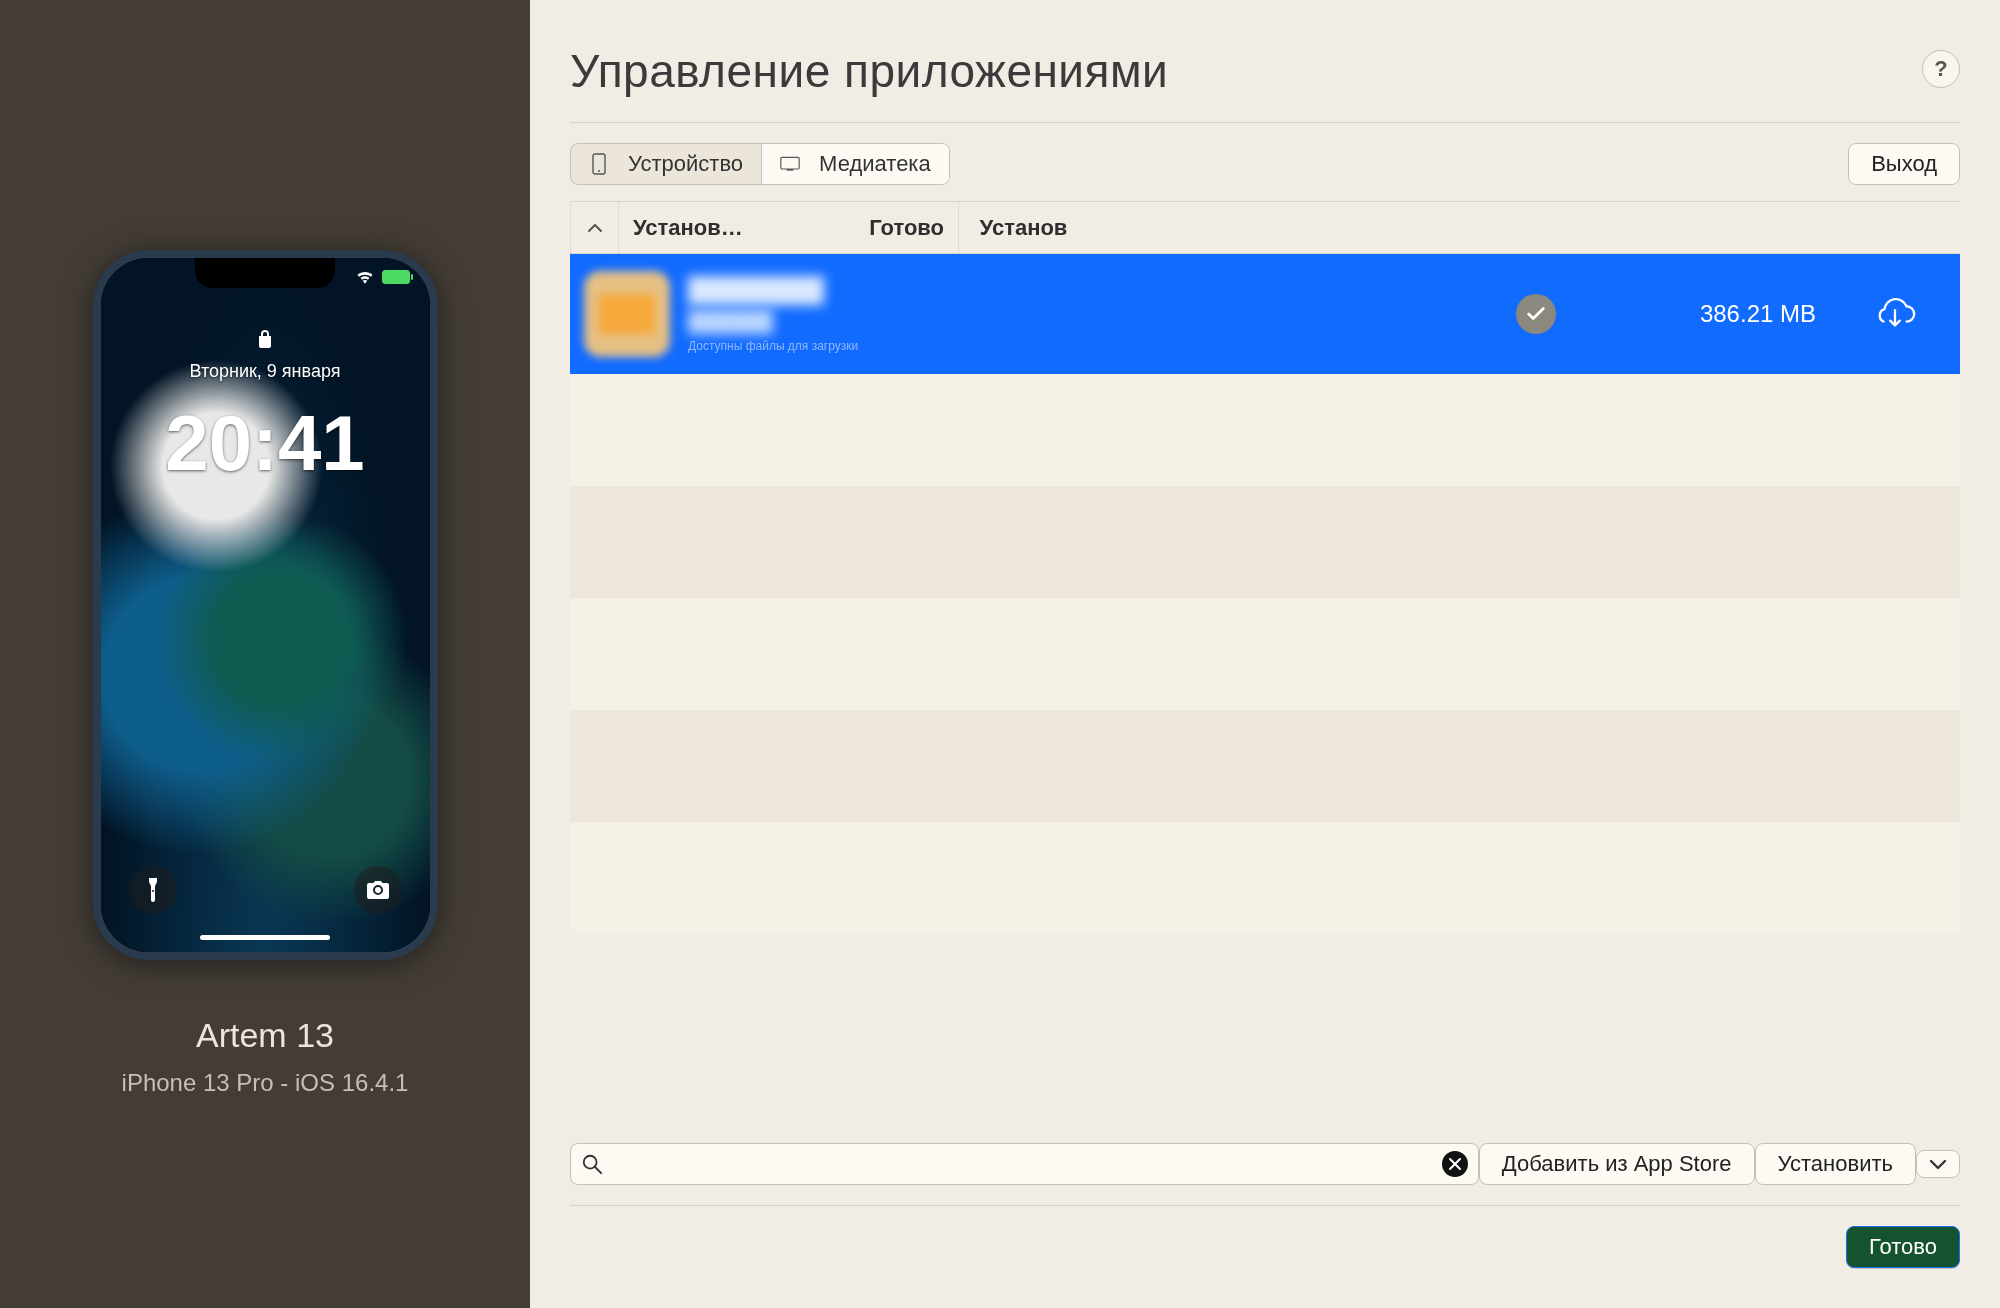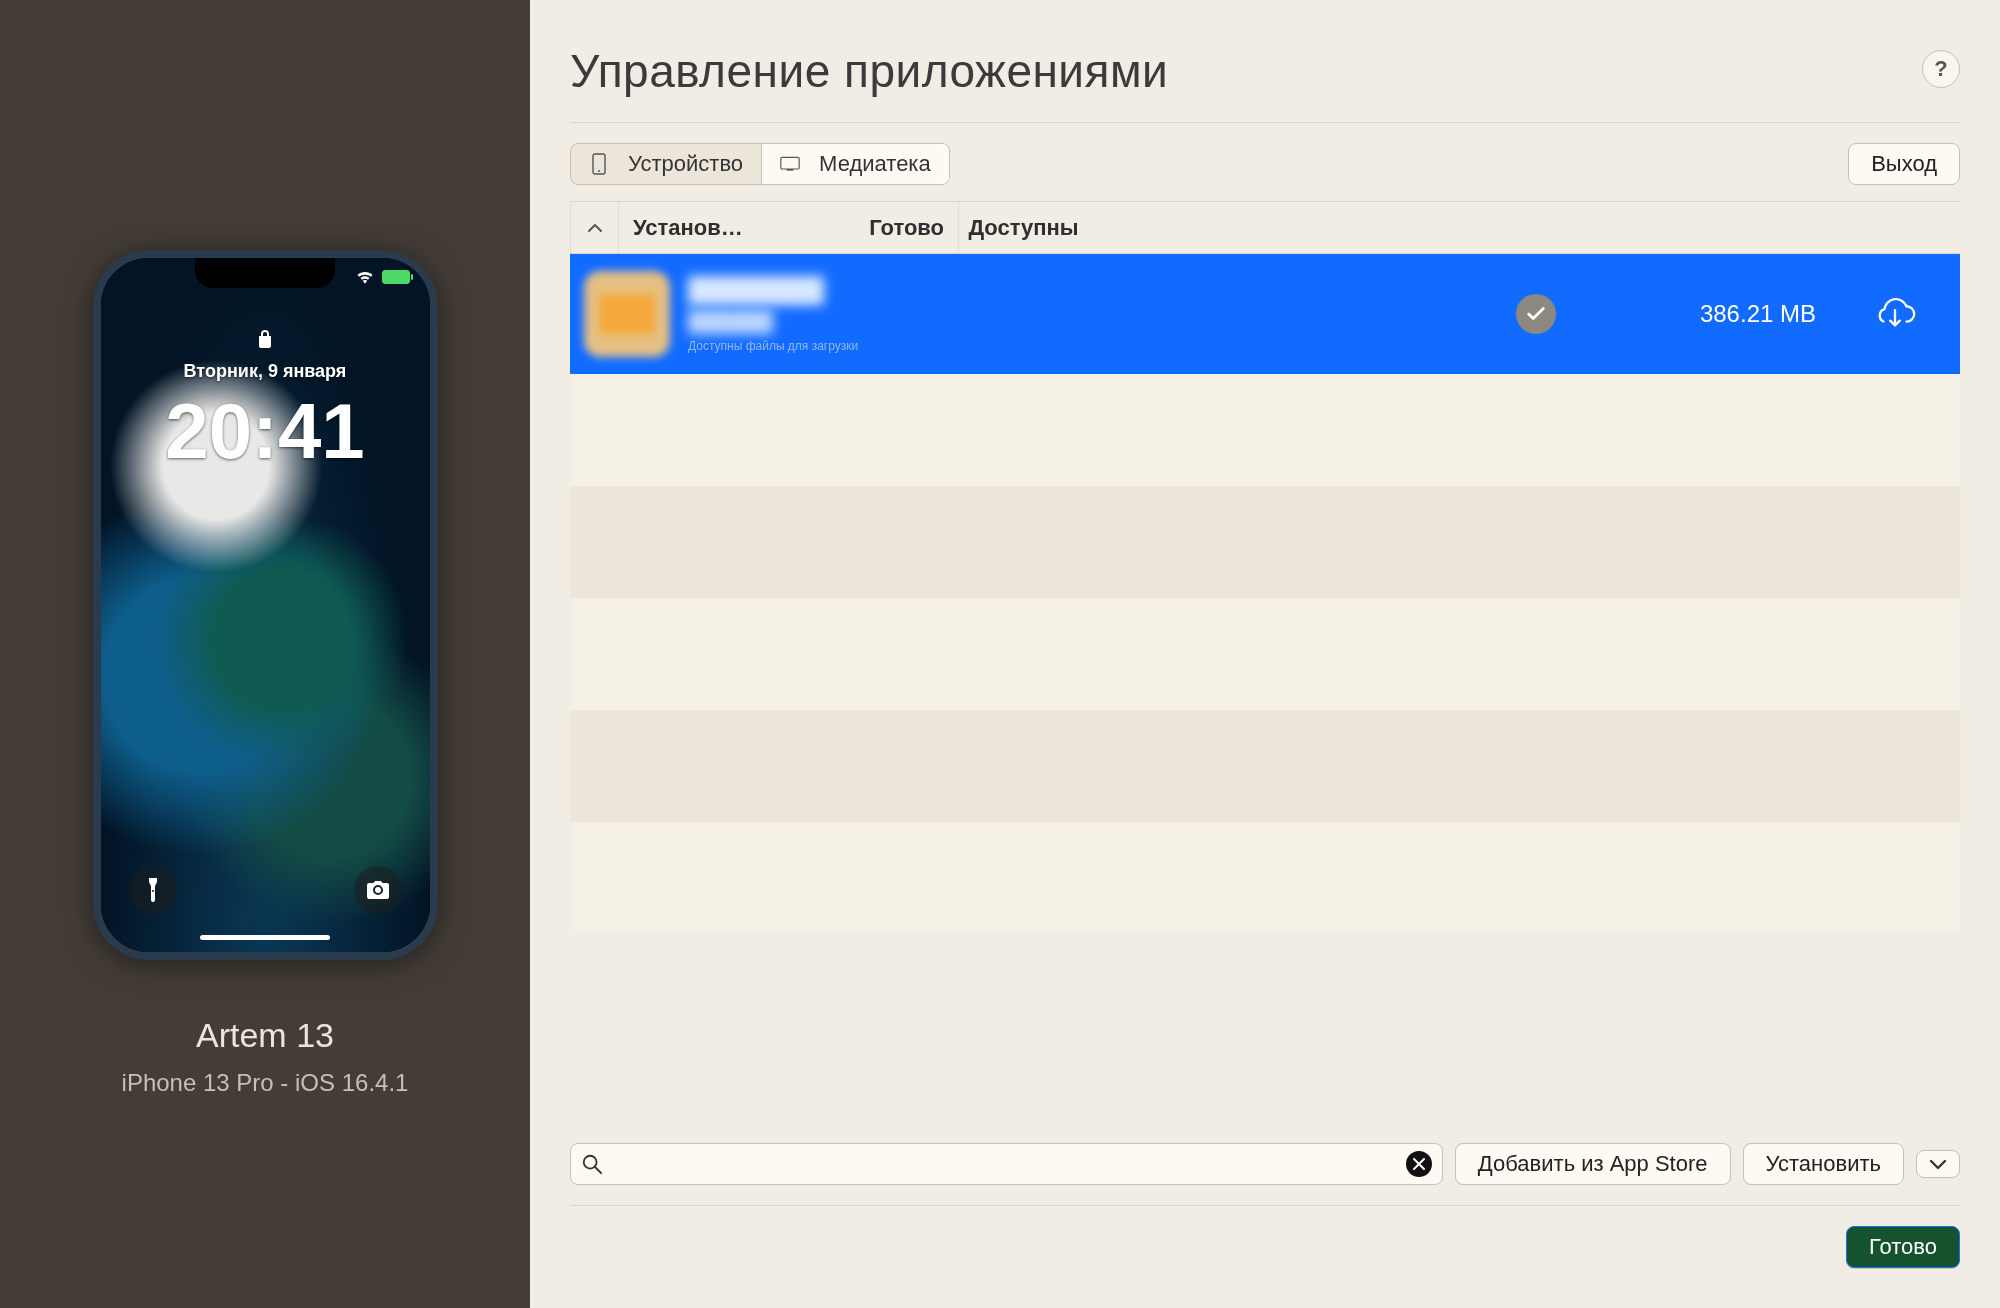--- a/index.html
+++ b/index.html
@@ -57,21 +57,21 @@
   }
   .phone .status .batt::after {
     content: ""; position: absolute; right: -4px; top: 3px; width: 2px; height: 6px; background: #4cd964; border-radius: 1px;
   }
   .phone .lock-area {
     position: absolute; top: 70px; left: 0; right: 0;
     display: flex; flex-direction: column; align-items: center; color: #fff; z-index: 3;
     text-shadow: 0 1px 3px rgba(0,0,0,0.6);
   }
   .phone .lock-icon { font-size: 18px; margin-bottom: 8px; }
-  .phone .date { font-size: 18px; font-weight: 700; margin-bottom: 4px; }
+  .phone .date { font-size: 18px; font-weight: 400; margin-bottom: 16px; }
   .phone .clock { font-size: 78px; font-weight: 600; letter-spacing: 0; }
   .phone .bottom-icons {
     position: absolute; bottom: 38px; left: 0; right: 0;
     display: flex; justify-content: space-between; padding: 0 28px; z-index: 3;
   }
   .phone .bcircle {
     width: 48px; height: 48px; border-radius: 50%;
     background: rgba(30,30,30,0.55);
     display: flex; align-items: center; justify-content: center;
     color: #fff; font-size: 20px;
@@ -179,21 +179,21 @@
   }
   .check-badge svg { width: 22px; height: 22px; }
   .cloud-dl svg { width: 46px; height: 40px; }
 
   .row.empty { height: 112px; }
   .row.empty.alt { background: #ece6db; }
   .row.empty.plain { background: #f5f0e6; }
 
   
   .footer-row {
-    display: flex; align-items: center; gap: 12px;
+    display: flex; align-items: center; 
     padding: 16px 0 20px 0;
     border-bottom: 1px solid #d9d3c8;
   }
   .search {
     flex: 1; display: flex; align-items: center;
     background: #fdfaf4; border: 1px solid #c6c0b5; border-radius: 8px;
     height: 42px; padding: 0 10px;
   }
   .search .mag { width: 22px; height: 22px; margin-right: 8px; }
   .search input {
@@ -290,21 +290,21 @@
             <path d="M2 9l6-6 6 6" stroke="#555" stroke-width="2" fill="none" stroke-linecap="round" stroke-linejoin="round"></path>
           </svg>
       </div>
       <div class="col inst">
         <span>Установ…</span>
       </div>
       <div class="col size">
         <span>Готово</span>
       </div>
       <div class="col dl dl-head">
-        <span>Доступны</span>
+        <span>Установ</span>
       </div>
     </div>
 
     <div class="tbody">
       <div class="row selected">
         <div class="cell name">
           <div class="app-icon"></div>
           <div class="app-text">
             <span class="app-name">████████</span>
             <span class="app-vendor">██████</span>

